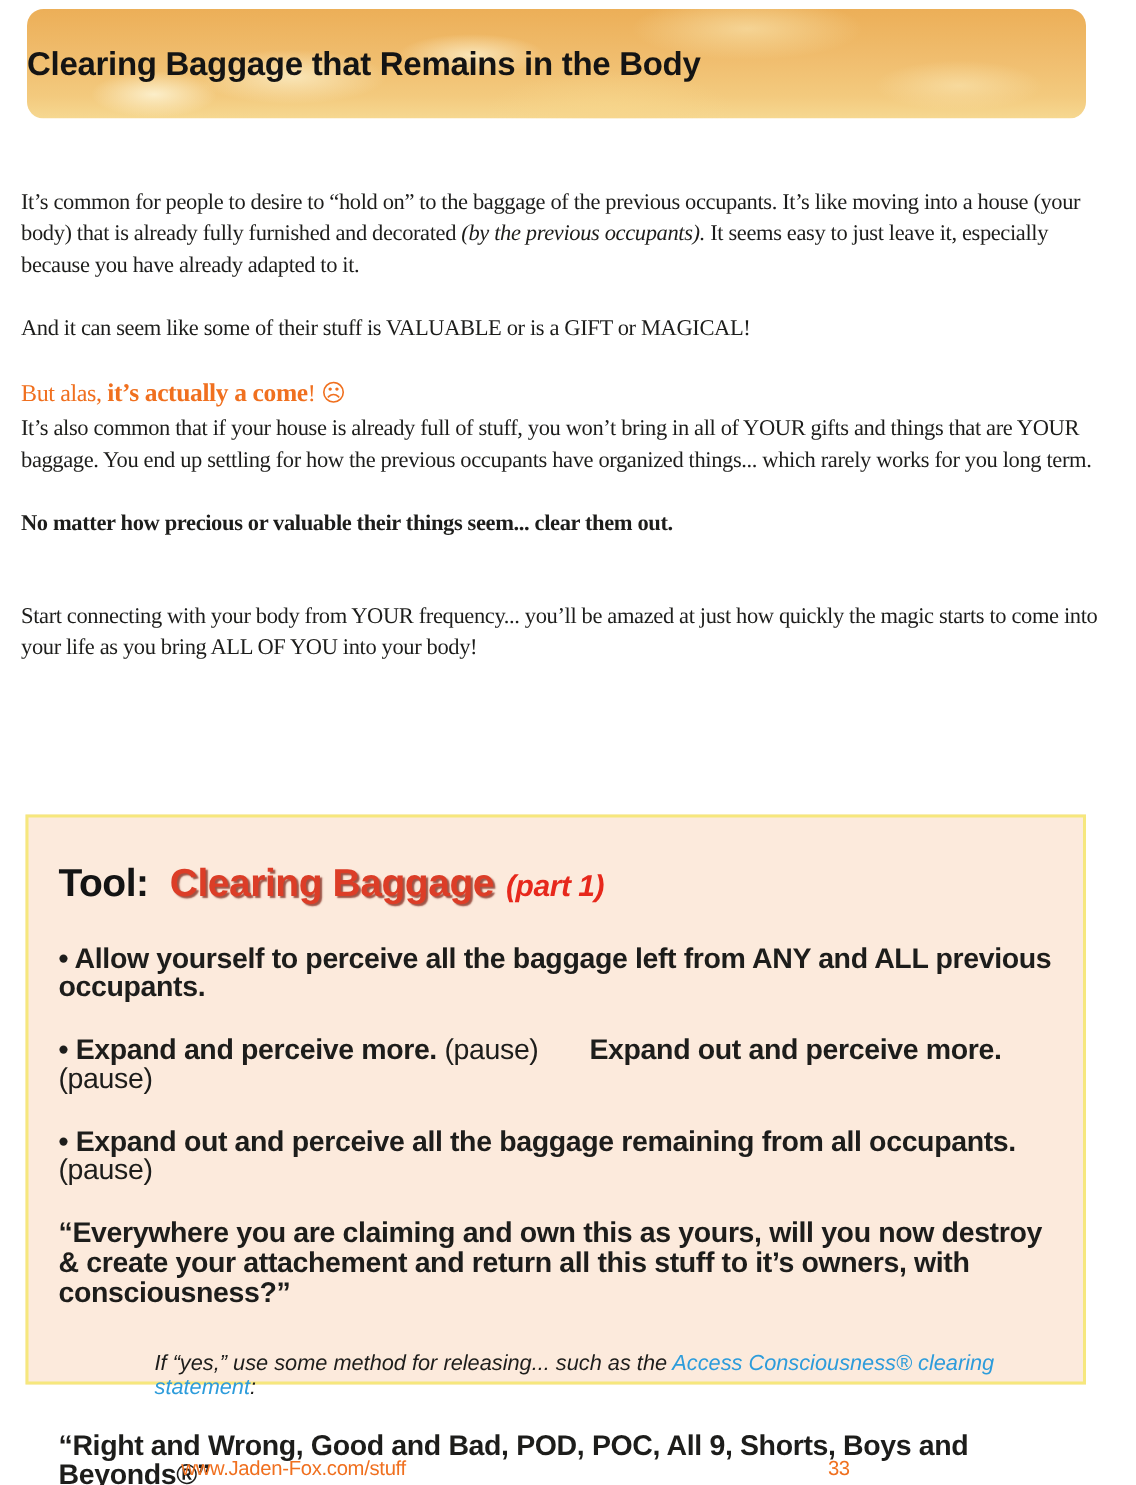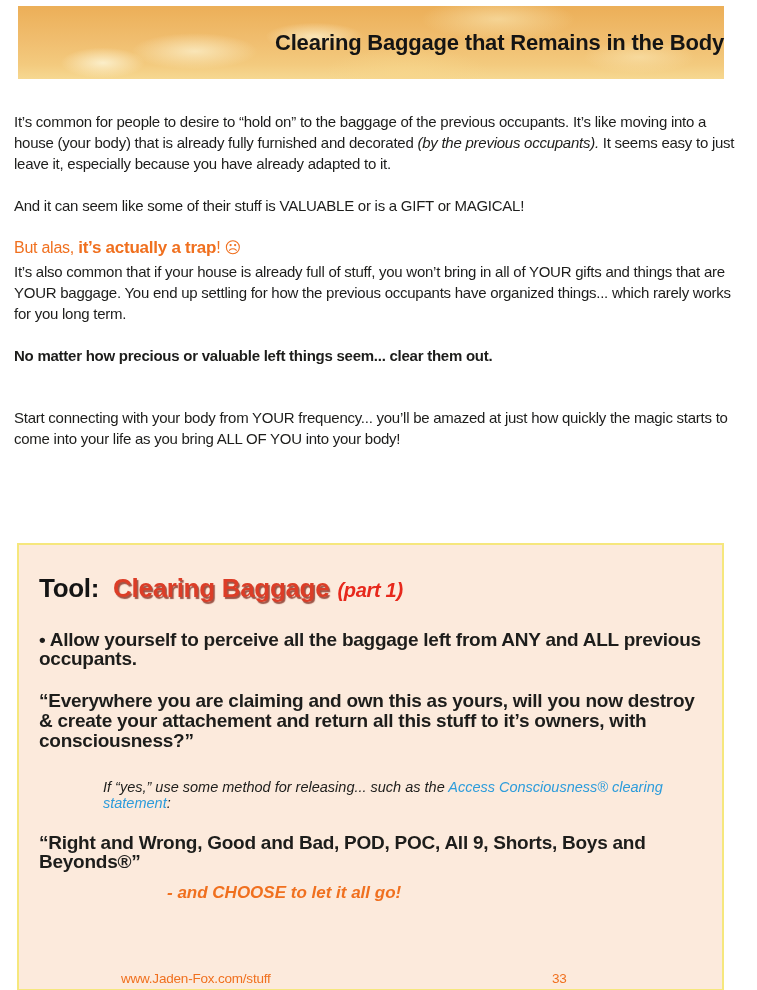--- a/index.html
+++ b/index.html
@@ -18,48 +18,48 @@
     position: absolute; left: 18px; top: 6px;
     width: 706px; height: 73px;
     background:
       radial-gradient(60px 22px at 12% 78%, rgba(252,240,205,0.95) 0%, rgba(252,240,205,0) 70%),
       radial-gradient(90px 26px at 25% 62%, rgba(250,233,190,0.9) 0%, rgba(250,233,190,0) 70%),
       radial-gradient(70px 20px at 42% 42%, rgba(251,236,196,0.85) 0%, rgba(251,236,196,0) 70%),
       radial-gradient(110px 30px at 68% 18%, rgba(248,225,170,0.7) 0%, rgba(248,225,170,0) 70%),
       radial-gradient(80px 24px at 88% 70%, rgba(250,230,180,0.6) 0%, rgba(250,230,180,0) 70%),
       radial-gradient(120px 40px at 55% 95%, rgba(247,214,140,0.8) 0%, rgba(247,214,140,0) 70%),
       linear-gradient(180deg, #ecaf58 0%, #f0bd6e 45%, #f3ca7e 80%, #f6d891 100%);
-    display: flex; align-items: center; justify-content: flex-end;
+    display: flex; align-items: center; justify-content: flex-start; border-radius: 11px;
   }
   .banner-title {
     font-size: 22px; font-weight: bold; color: #141414;
     letter-spacing: -0.2px;
   }
 
   
   .content {
-    position: absolute; left: 14px; top: 111px; width: 728px;
-    font-size: 15px; line-height: 21px; letter-spacing: -0.25px;
+    position: absolute; left: 14px; top: 125px; width: 728px;
+    font-size: 15px; line-height: 21px; letter-spacing: -0.25px; font-family: Liberation Serif, serif;
   }
   .content p { margin: 0 0 21px 0; }
   .bold { font-weight: bold; }
   .italic { font-style: italic; }
   .orange-line {
     color: #f0701f; font-size: 16px; margin-bottom: 3px !important;
   }
   .orange-line .bold { font-size: 17px; }
   .frown { font-weight: normal; font-size: 16px; }
   .para-their { margin-bottom: 20px !important; }
   .para-nomatter { margin-bottom: 41px !important; }
   .para-start { margin-bottom: 0 !important; }
 
   
   .toolbox {
     position: absolute; left: 17px; top: 543px;
-    width: 707px; height: 448px;
+    width: 707px; height: 380px;
     background: #fceadc;
     border: 2px solid #f6e77d;
     padding: 28px 20px 0 20px;
   }
   .tool-heading { margin: 0 0 26px 0; font-size: 26px; letter-spacing: -0.3px; }
   .tool-label { font-weight: bold; color: #141414; }
   .tool-title {
     font-weight: bold; color: #dc3d27; margin-left: 14px;
     text-shadow: 1.5px 1.5px 1px rgba(125,34,20,0.75);
   }
@@ -98,38 +98,40 @@
 <div class="banner">
   <div class="banner-title">Clearing Baggage that Remains in the Body</div>
 </div>
 
 <div class="content">
 
   <p><span>It’s common for people to desire to “hold on” to the baggage of the previous occupants.  It’s like moving into a house (your body) that is already fully furnished and decorated </span><span class="italic">(by the previous occupants).</span><span>  It seems easy to just leave it, especially because you have already adapted to it.</span></p>
 
   <p>And it can seem like some of their stuff is VALUABLE or is a GIFT or MAGICAL!</p>
 
-  <p class="orange-line"><span>But alas, </span><span class="bold">it’s actually a trap</span><span>! </span><span class="frown">☹</span></p>
+  <p class="orange-line"><span>But alas, </span><span class="bold">it’s actually a come</span><span>! </span><span class="frown">☹</span></p>
 
 
   <p>It’s also common that if your house is already full of stuff, you won’t bring in all of YOUR gifts and things that are YOUR baggage.  You end up settling for how the previous occupants have organized things... which rarely works for you long term.</p>
 
-  <p class="bold para-nomatter">No matter how precious or valuable left things seem... clear them out.</p>
+  <p class="bold para-nomatter">No matter how precious or valuable their things seem... clear them out.</p>
 
   <p class="para-start">Start connecting with your body from YOUR frequency... you’ll be amazed at just how quickly the magic starts to come into your life as you bring ALL OF YOU into your body!</p>
 
 </div>
 
 <div class="toolbox">
 
   <div class="tool-heading"><span class="tool-label">Tool:</span><span class="tool-title">Clearing Baggage</span><span class="tool-part">(part 1)</span></div>
 
   <p class="tool-line bold">• Allow yourself to perceive all the baggage left from ANY and ALL previous occupants.</p>
 
+  <p class="tool-line"><span class="bold">• Expand and perceive more.</span><span class="reg">  (pause)</span><span class="bold gap-left">Expand out and perceive more.</span><span class="reg"> (pause)</span></p>
 
+  <p class="tool-line"><span class="bold">• Expand out and perceive all the baggage remaining from all occupants.</span><span class="reg"> (pause)</span></p>
 
   <p class="tool-line bold tool-quote">“Everywhere you are claiming and own this as yours, will you now destroy &amp; create your attachement and return all this stuff to it’s owners, with consciousness?”</p>
 
   <div class="release-line"><span>If “yes,” use some method for releasing... such as the </span><span class="link-blue">Access Consciousness® clearing statement</span><span>:</span></div>
 
   <p class="tool-line bold statement-line">“Right and Wrong, Good and Bad, POD, POC, All 9, Shorts, Boys and Beyonds®”</p>
 
   <div class="choose-line">- and CHOOSE to let it all go!</div>
 
 </div>

